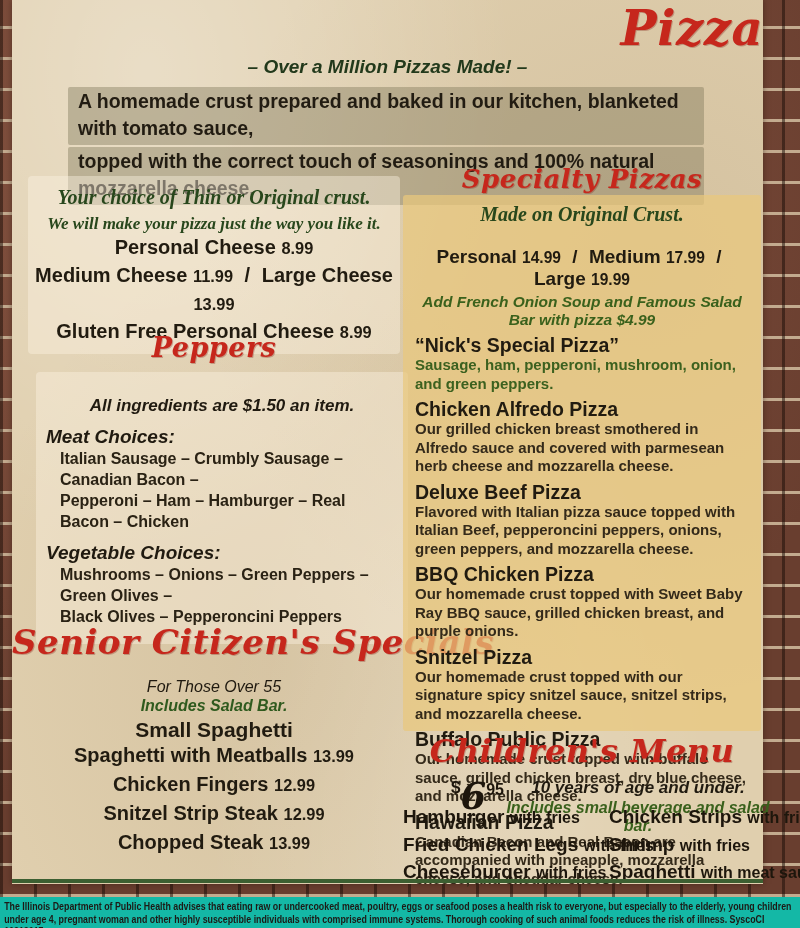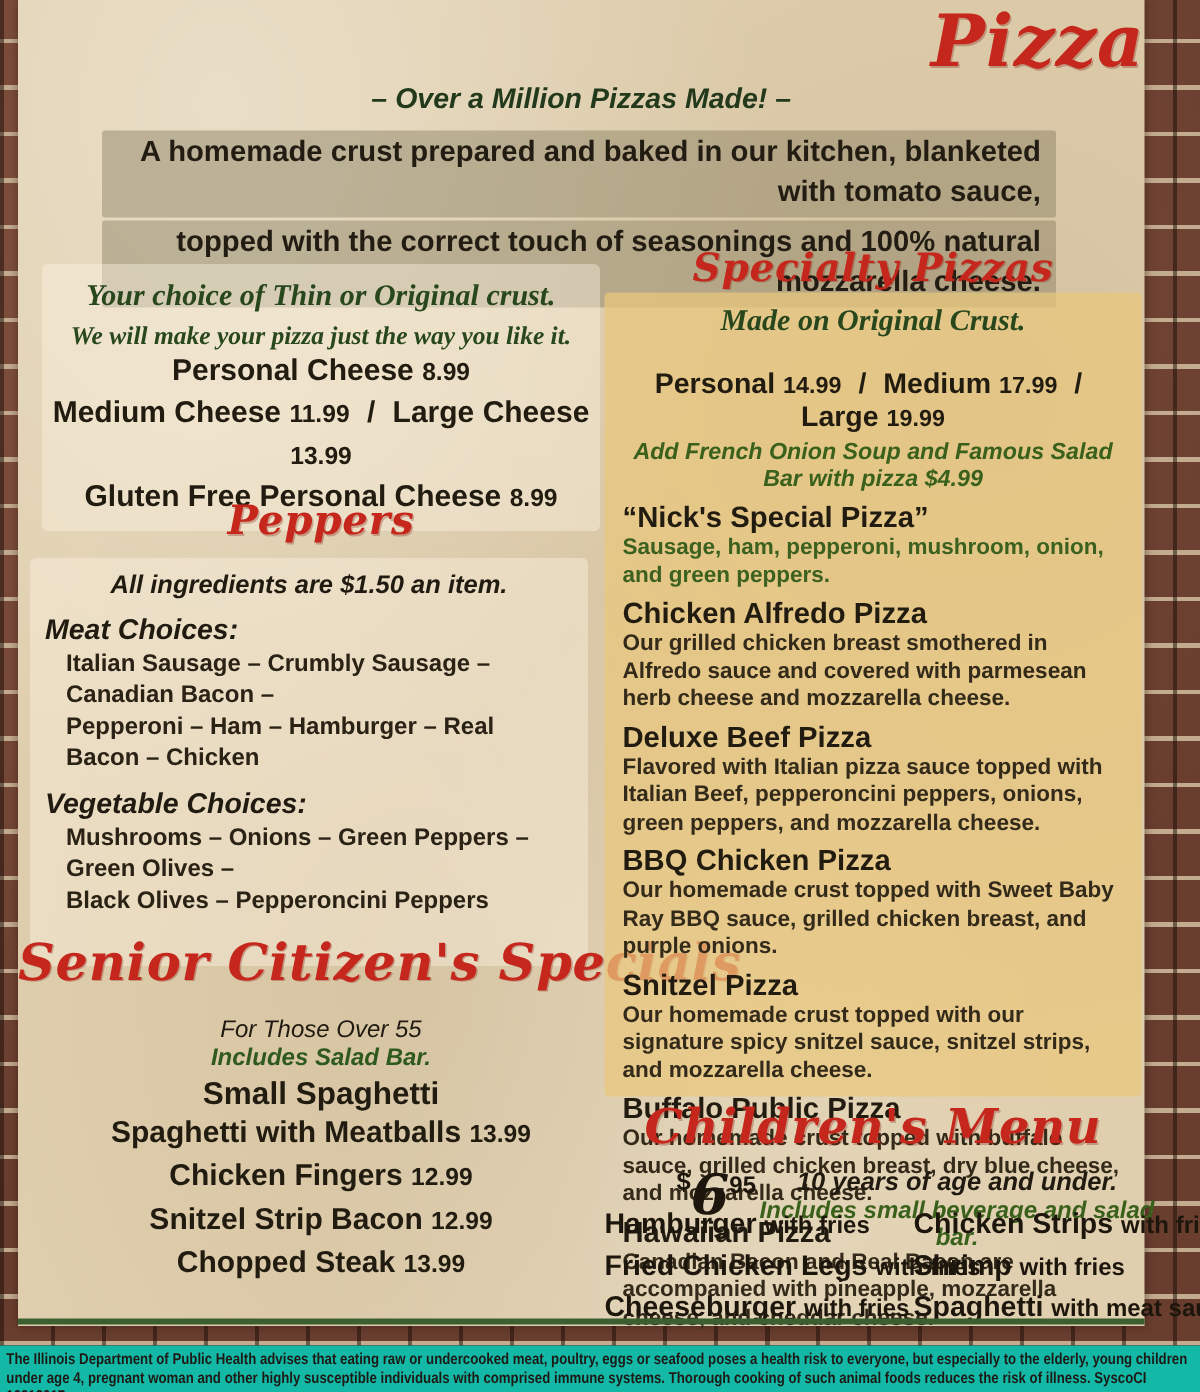--- a/index.html
+++ b/index.html
@@ -31,33 +31,33 @@
   .green-serif{
     font-family:"Liberation Serif","DejaVu Serif",serif;
     font-style:italic;font-weight:700;color:#28471c;
   }
   .price{font-size:.82em;}
   .sep{font-weight:700;padding:0 6px;}
   
   .title{position:absolute;top:0;left:0;width:100%;text-align:right;font-size:48px;}
   .tagline{position:absolute;top:56px;left:0;width:100%;text-align:center;
     font-size:19px;font-weight:700;font-style:italic;color:#22391b;}
-  .desc{position:absolute;top:86px;left:30px;width:636px;text-align:right;
+  .desc{position:absolute;top:86px;left:30px;width:636px;text-align:left;
     font-size:19.5px;font-weight:700;color:#221c12;line-height:27px;padding-left:26px;}
   .hl{display:inline-block;background:rgba(122,115,86,.40);padding:1px 10px 3px;margin:1px 0;border-radius:2px;}
   
   .crust-panel{position:absolute;top:176px;left:16px;width:372px;text-align:center;
     background:rgba(252,244,226,.42);border-radius:4px;padding:10px 4px 8px;box-sizing:border-box;}
   .crust-panel .h1g{font-size:20px;}
   .crust-panel .h2g{font-size:17px;margin-top:5px;}
   .price-line{font-size:20px;font-weight:700;color:#211b10;line-height:27px;}
   .price-line:nth-of-type(1){margin-top:10px;}
   .toppings-head{position:absolute;top:332px;left:16px;width:372px;text-align:center;font-size:27px;}
-  .toppings-panel{position:absolute;top:372px;left:8px;width:372px;height:272px;
-    background:rgba(252,244,226,.42);border-radius:4px;padding:8px 10px;box-sizing:border-box;overflow:hidden;}
+  .toppings-panel{position:absolute;top:372px;left:24px;width:372px;height:272px;
+    background:rgba(252,244,226,.42);border-radius:4px;padding:24px 10px;box-sizing:border-box;overflow:hidden;}
   .tnote{text-align:center;font-size:17px;font-weight:700;font-style:italic;color:#201a10;}
   .tlabel{font-size:19px;font-weight:700;font-style:italic;color:#201a10;margin-top:10px;}
   .tline{font-size:16px;font-weight:700;color:#2a2214;padding-left:14px;line-height:21px;}
   .senior-head{position:absolute;top:622px;left:0;width:388px;text-align:center;font-size:34px;}
   .senior-sub1{position:absolute;top:678px;left:16px;width:372px;text-align:center;
     font-size:16px;font-weight:400;font-style:italic;color:#201a10;}
   .senior-sub2{position:absolute;top:697px;left:16px;width:372px;text-align:center;
     font-size:16px;font-weight:700;font-style:italic;color:#2f5a1e;}
   .senior-items{position:absolute;top:718px;left:16px;width:372px;text-align:center;color:#211b10;}
   .s-name{font-size:20px;font-weight:700;}
@@ -156,21 +156,21 @@
     </div>
     <div class="s-line">
       <span class="s-name">Spaghetti with Meatballs</span>
       <span class="price">13.99</span>
     </div>
     <div class="s-line">
       <span class="s-name">Chicken Fingers</span>
       <span class="price">12.99</span>
     </div>
     <div class="s-line">
-      <span class="s-name">Snitzel Strip Bacon</span>
+      <span class="s-name">Snitzel Strip Steak</span>
       <span class="price">12.99</span>
     </div>
     <div class="s-line">
       <span class="s-name">Chopped Steak</span>
       <span class="price">13.99</span>
     </div>
   </div>
 
   <div class="rightcol">
     <h2 class="script specialty-head">Specialty Pizzas</h2>

